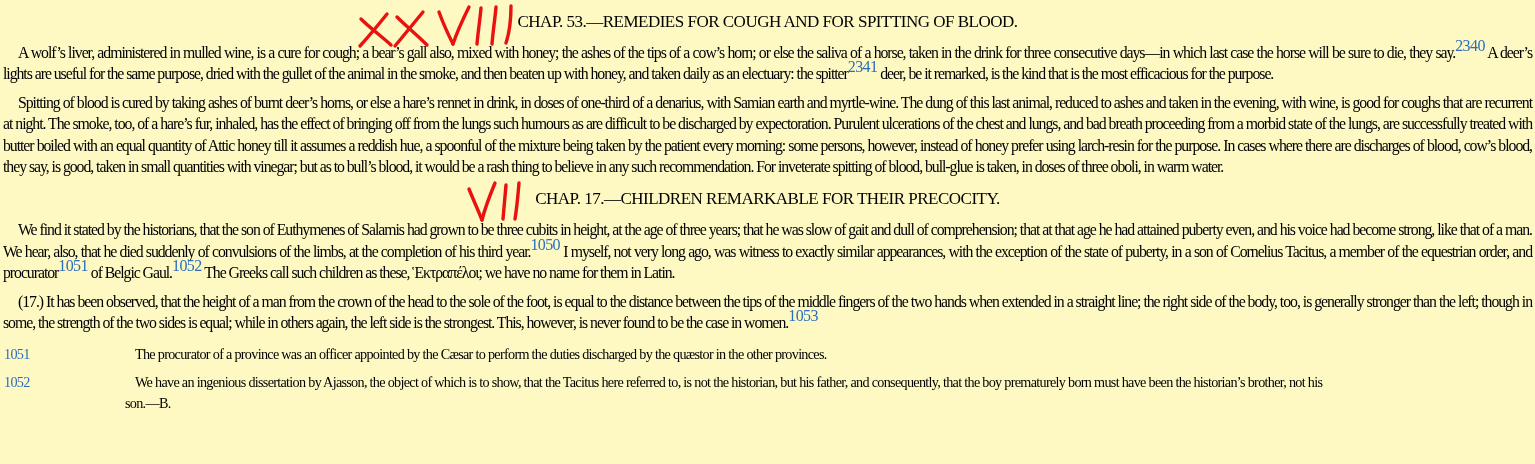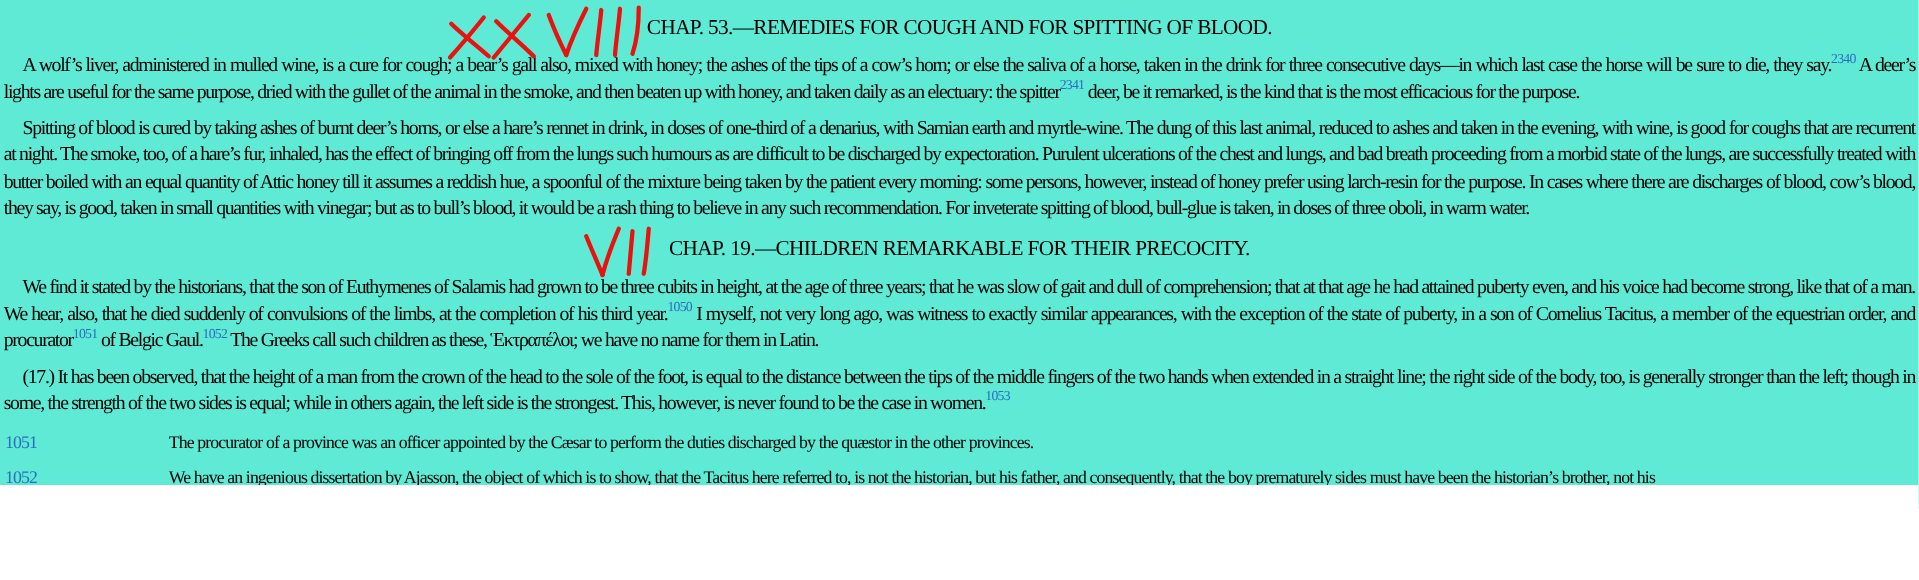--- a/index.html
+++ b/index.html
@@ -1,22 +1,22 @@
 <!DOCTYPE html>
 <html style="--ink: #e8120f; --link: #2a6ebf;"><head>
 <meta charset="utf-8">
 <style>
   html, body { margin: 0; padding: 0; background: #ffffff; }
   .page {
     position: relative;
     width: 1535px;
-    height: 388px;
+    height: 464px;
     box-sizing: border-box;
     padding: 0 3px;
-    background: #5eead4;
+    background: #fef9c3;
     color: #000000;
     font-family: "Liberation Serif", serif;
     overflow: hidden;
   }
   .chap-row {
     position: relative;
     text-align: center;
     margin: 12px 0 8px 0;
     height: 22px;
   }
@@ -40,21 +40,21 @@
   .para {
     margin: 0 0 7px 0;
     font-size: 15.8px;
     line-height: 21.4px;
     letter-spacing: -1.05px;
     text-align: justify;
     text-indent: 15px;
   }
   sup.ref {
     color: var(--link, #2a6ebf);
-    font-size: 11px;
+    font-size: 16px;
     line-height: 0;
     letter-spacing: -0.6px;
     position: relative;
     top: -1px;
     vertical-align: super;
     cursor: pointer;
   }
   .footnotes { margin-top: 11px; }
   .footnote {
     display: flex;
@@ -111,31 +111,31 @@
   <p class="para"><span>Spitting of blood is cured by taking ashes of burnt deer’s horns, or else a hare’s rennet in drink, in doses of one-third of a denarius, with Samian earth and myrtle-wine. The dung of this last animal, reduced to ashes and taken in the evening, with wine, is good for coughs that are recurrent at night. The smoke, too, of a hare’s fur, inhaled, has the effect of bringing off from the lungs such humours as are difficult to be discharged by expectoration. Purulent ulcerations of the chest and lungs, and bad breath proceeding from a morbid state of the lungs, are successfully treated with butter boiled with an equal quantity of Attic honey till it assumes a reddish hue, a spoonful of the mixture being taken by the patient every morning: some persons, however, instead of honey prefer using larch-resin for the purpose. In cases where there are discharges of blood, cow’s blood, they say, is good, taken in small quantities with vinegar; but as to bull’s blood, it would be a rash thing to believe in any such recommendation. For inveterate spitting of blood, bull-glue is taken, in doses of three oboli, in warm water.</span></p>
 
   <div class="chap-row">
     <svg id="numeral-2" class="numeral-svg" width="62" height="44" viewBox="0 0 62 44" aria-hidden="true">
       <path d="M5,9 C9,19 14,30 18,40"></path>
       <path d="M31,3 C26,15 21,28 18,40"></path>
       <path d="M42,5 C41,16 40,28 39,39"></path>
       <path d="M55,3 C54,15 53,27 51,39"></path>
     </svg>
     <span class="visually-hidden">VII</span>
-    <h2 class="chap-title">CHAP. 19.—CHILDREN REMARKABLE FOR THEIR PRECOCITY.</h2>
+    <h2 class="chap-title">CHAP. 17.—CHILDREN REMARKABLE FOR THEIR PRECOCITY.</h2>
   </div>
 
   <p class="para"><span>We find it stated by the historians, that the son of Euthymenes of Salamis had grown to be three cubits in height, at the age of three years; that he was slow of gait and dull of comprehension; that at that age he had attained puberty even, and his voice had become strong, like that of a man. We hear, also, that he died suddenly of convulsions of the limbs, at the completion of his third year.</span><sup class="ref">1050</sup><span> I myself, not very long ago, was witness to exactly similar appearances, with the exception of the state of puberty, in a son of Cornelius Tacitus, a member of the equestrian order, and procurator</span><sup class="ref">1051</sup><span> of Belgic Gaul.</span><sup class="ref">1052</sup><span> The Greeks call such children as these, Ἑκτραπέλοι; we have no name for them in Latin.</span></p>
 
   <p class="para"><span>(17.) It has been observed, that the height of a man from the crown of the head to the sole of the foot, is equal to the distance between the tips of the middle fingers of the two hands when extended in a straight line; the right side of the body, too, is generally stronger than the left; though in some, the strength of the two sides is equal; while in others again, the left side is the strongest. This, however, is never found to be the case in women.</span><sup class="ref">1053</sup></p>
 
   <div class="footnotes">
     <div class="footnote">
       <span class="fn-num">1051</span>
       <span class="fn-text">The procurator of a province was an officer appointed by the Cæsar to perform the duties discharged by the quæstor in the other provinces.</span>
     </div>
     <div class="footnote">
       <span class="fn-num">1052</span>
-      <span class="fn-text">We have an ingenious dissertation by Ajasson, the object of which is to show, that the Tacitus here referred to, is not the historian, but his father, and consequently, that the boy prematurely sides must have been the historian’s brother, not his son.—B.</span>
+      <span class="fn-text">We have an ingenious dissertation by Ajasson, the object of which is to show, that the Tacitus here referred to, is not the historian, but his father, and consequently, that the boy prematurely born must have been the historian’s brother, not his son.—B.</span>
     </div>
   </div>
 
 </div>
 
 </body></html>

